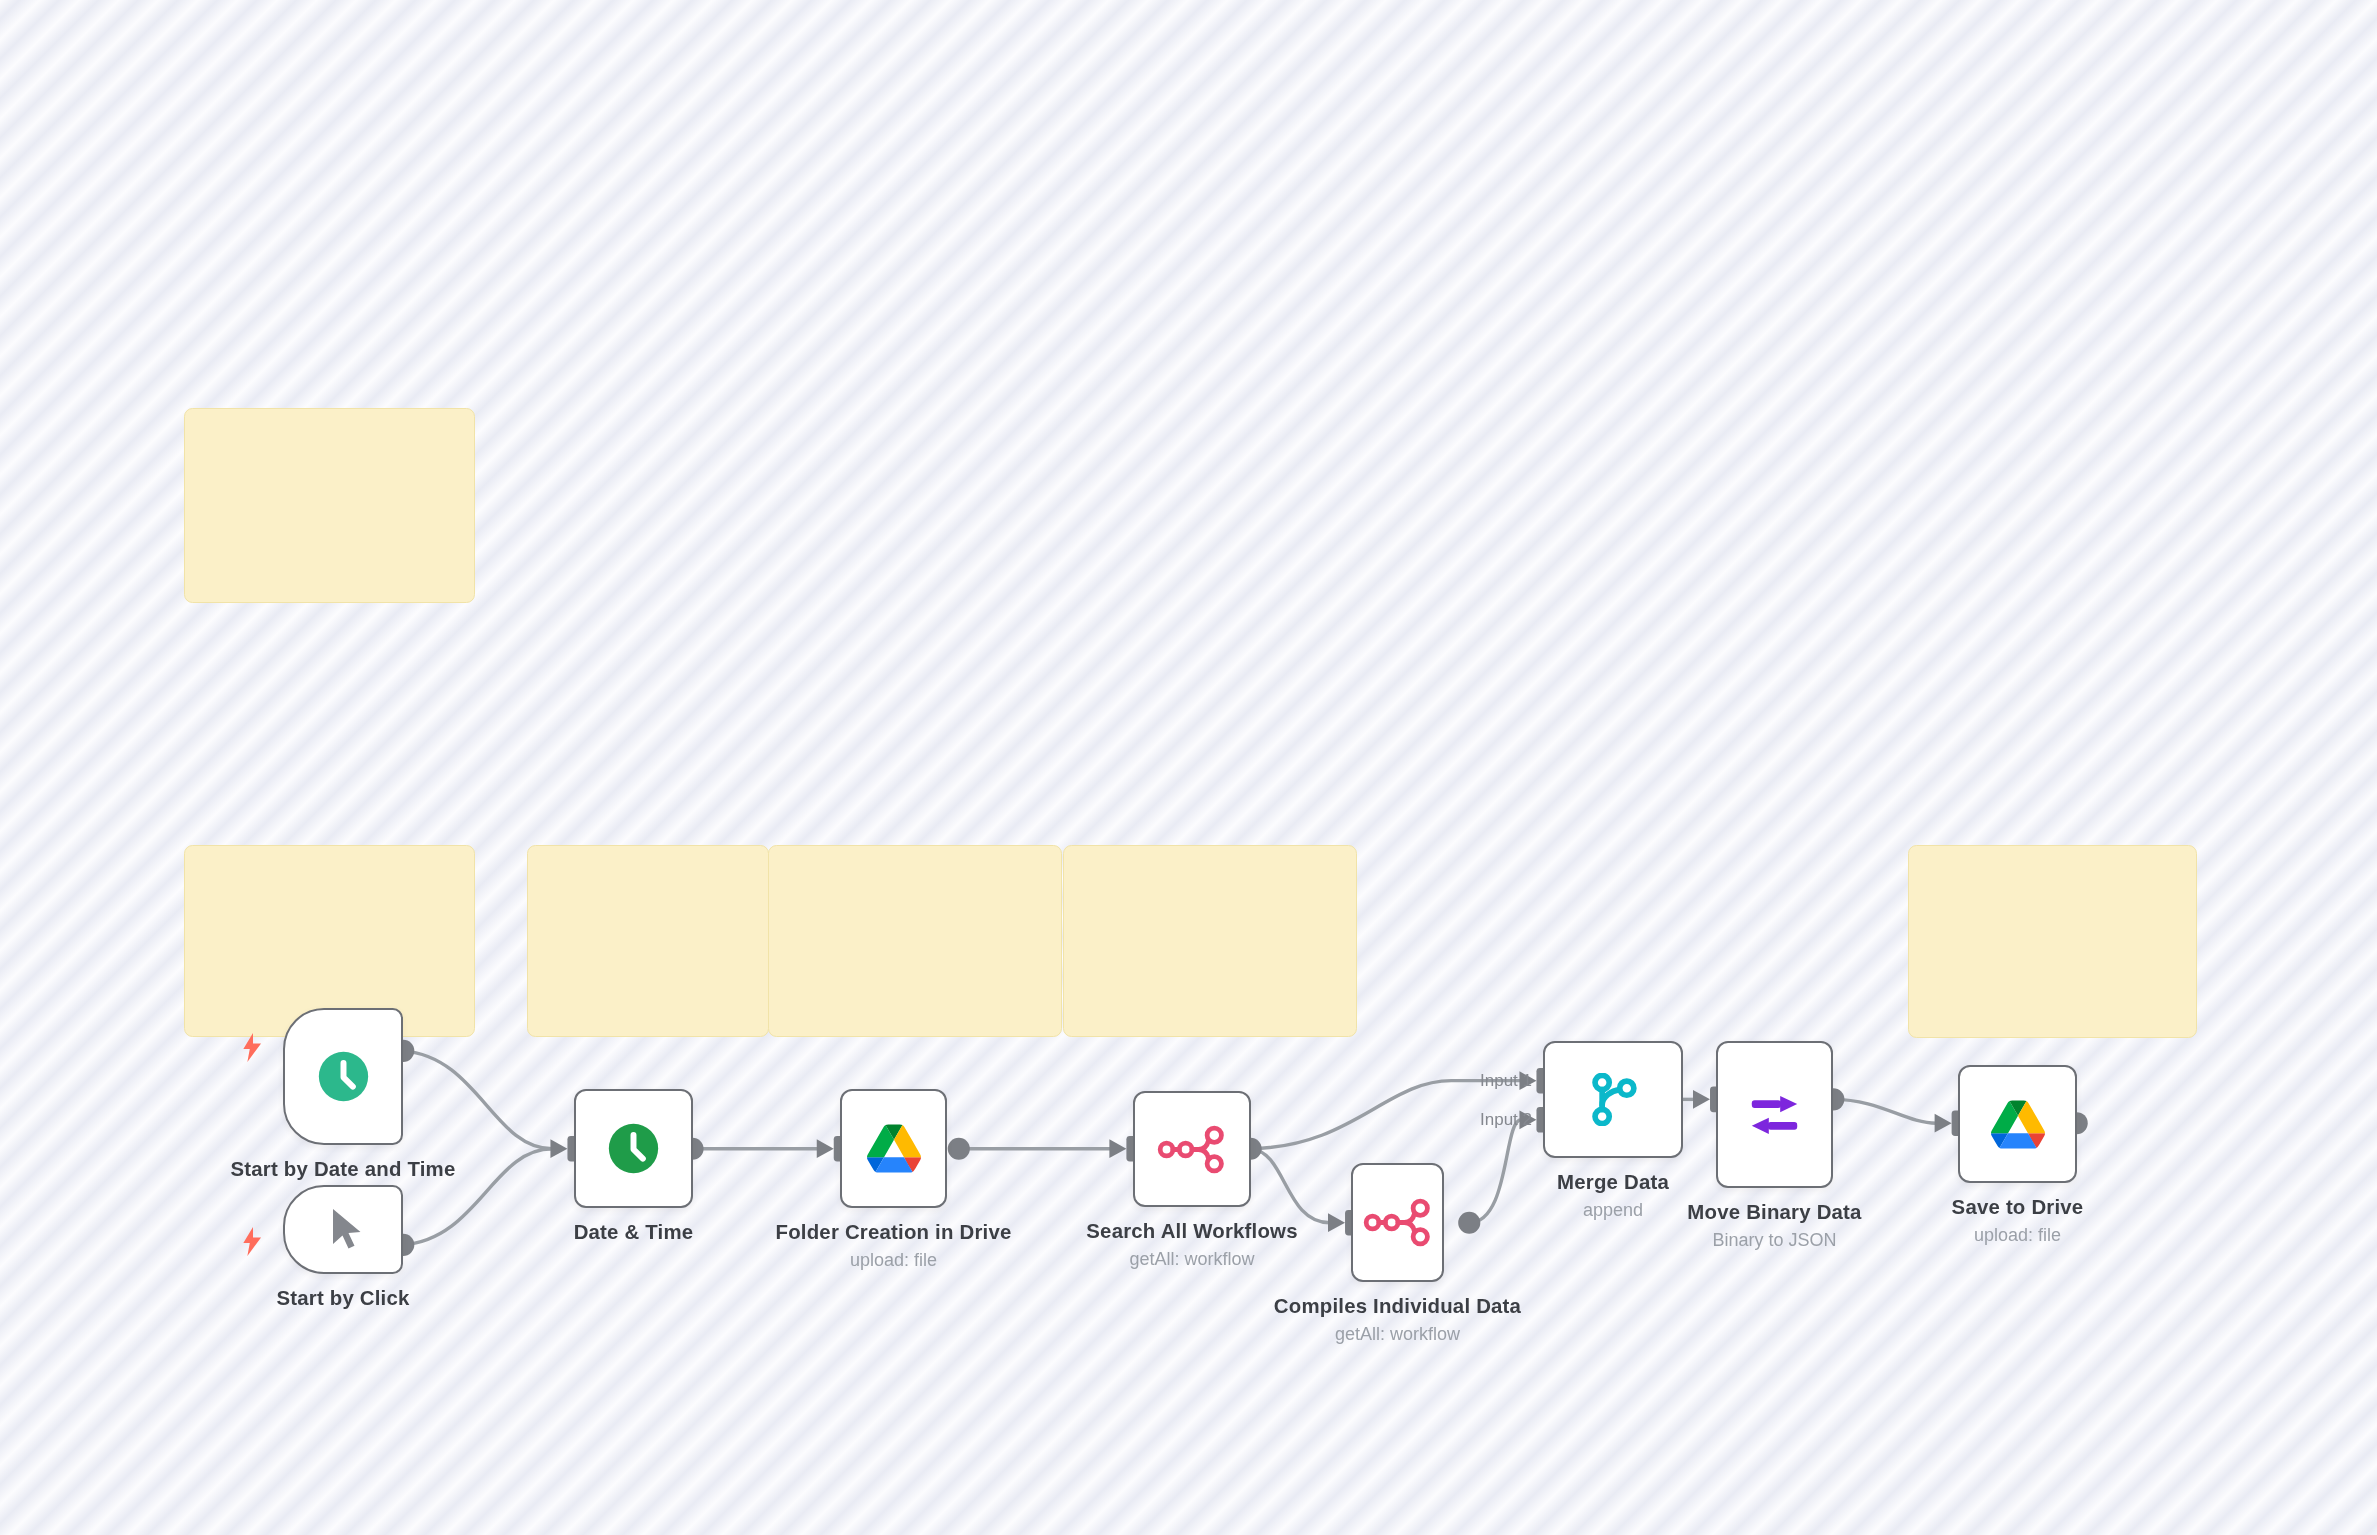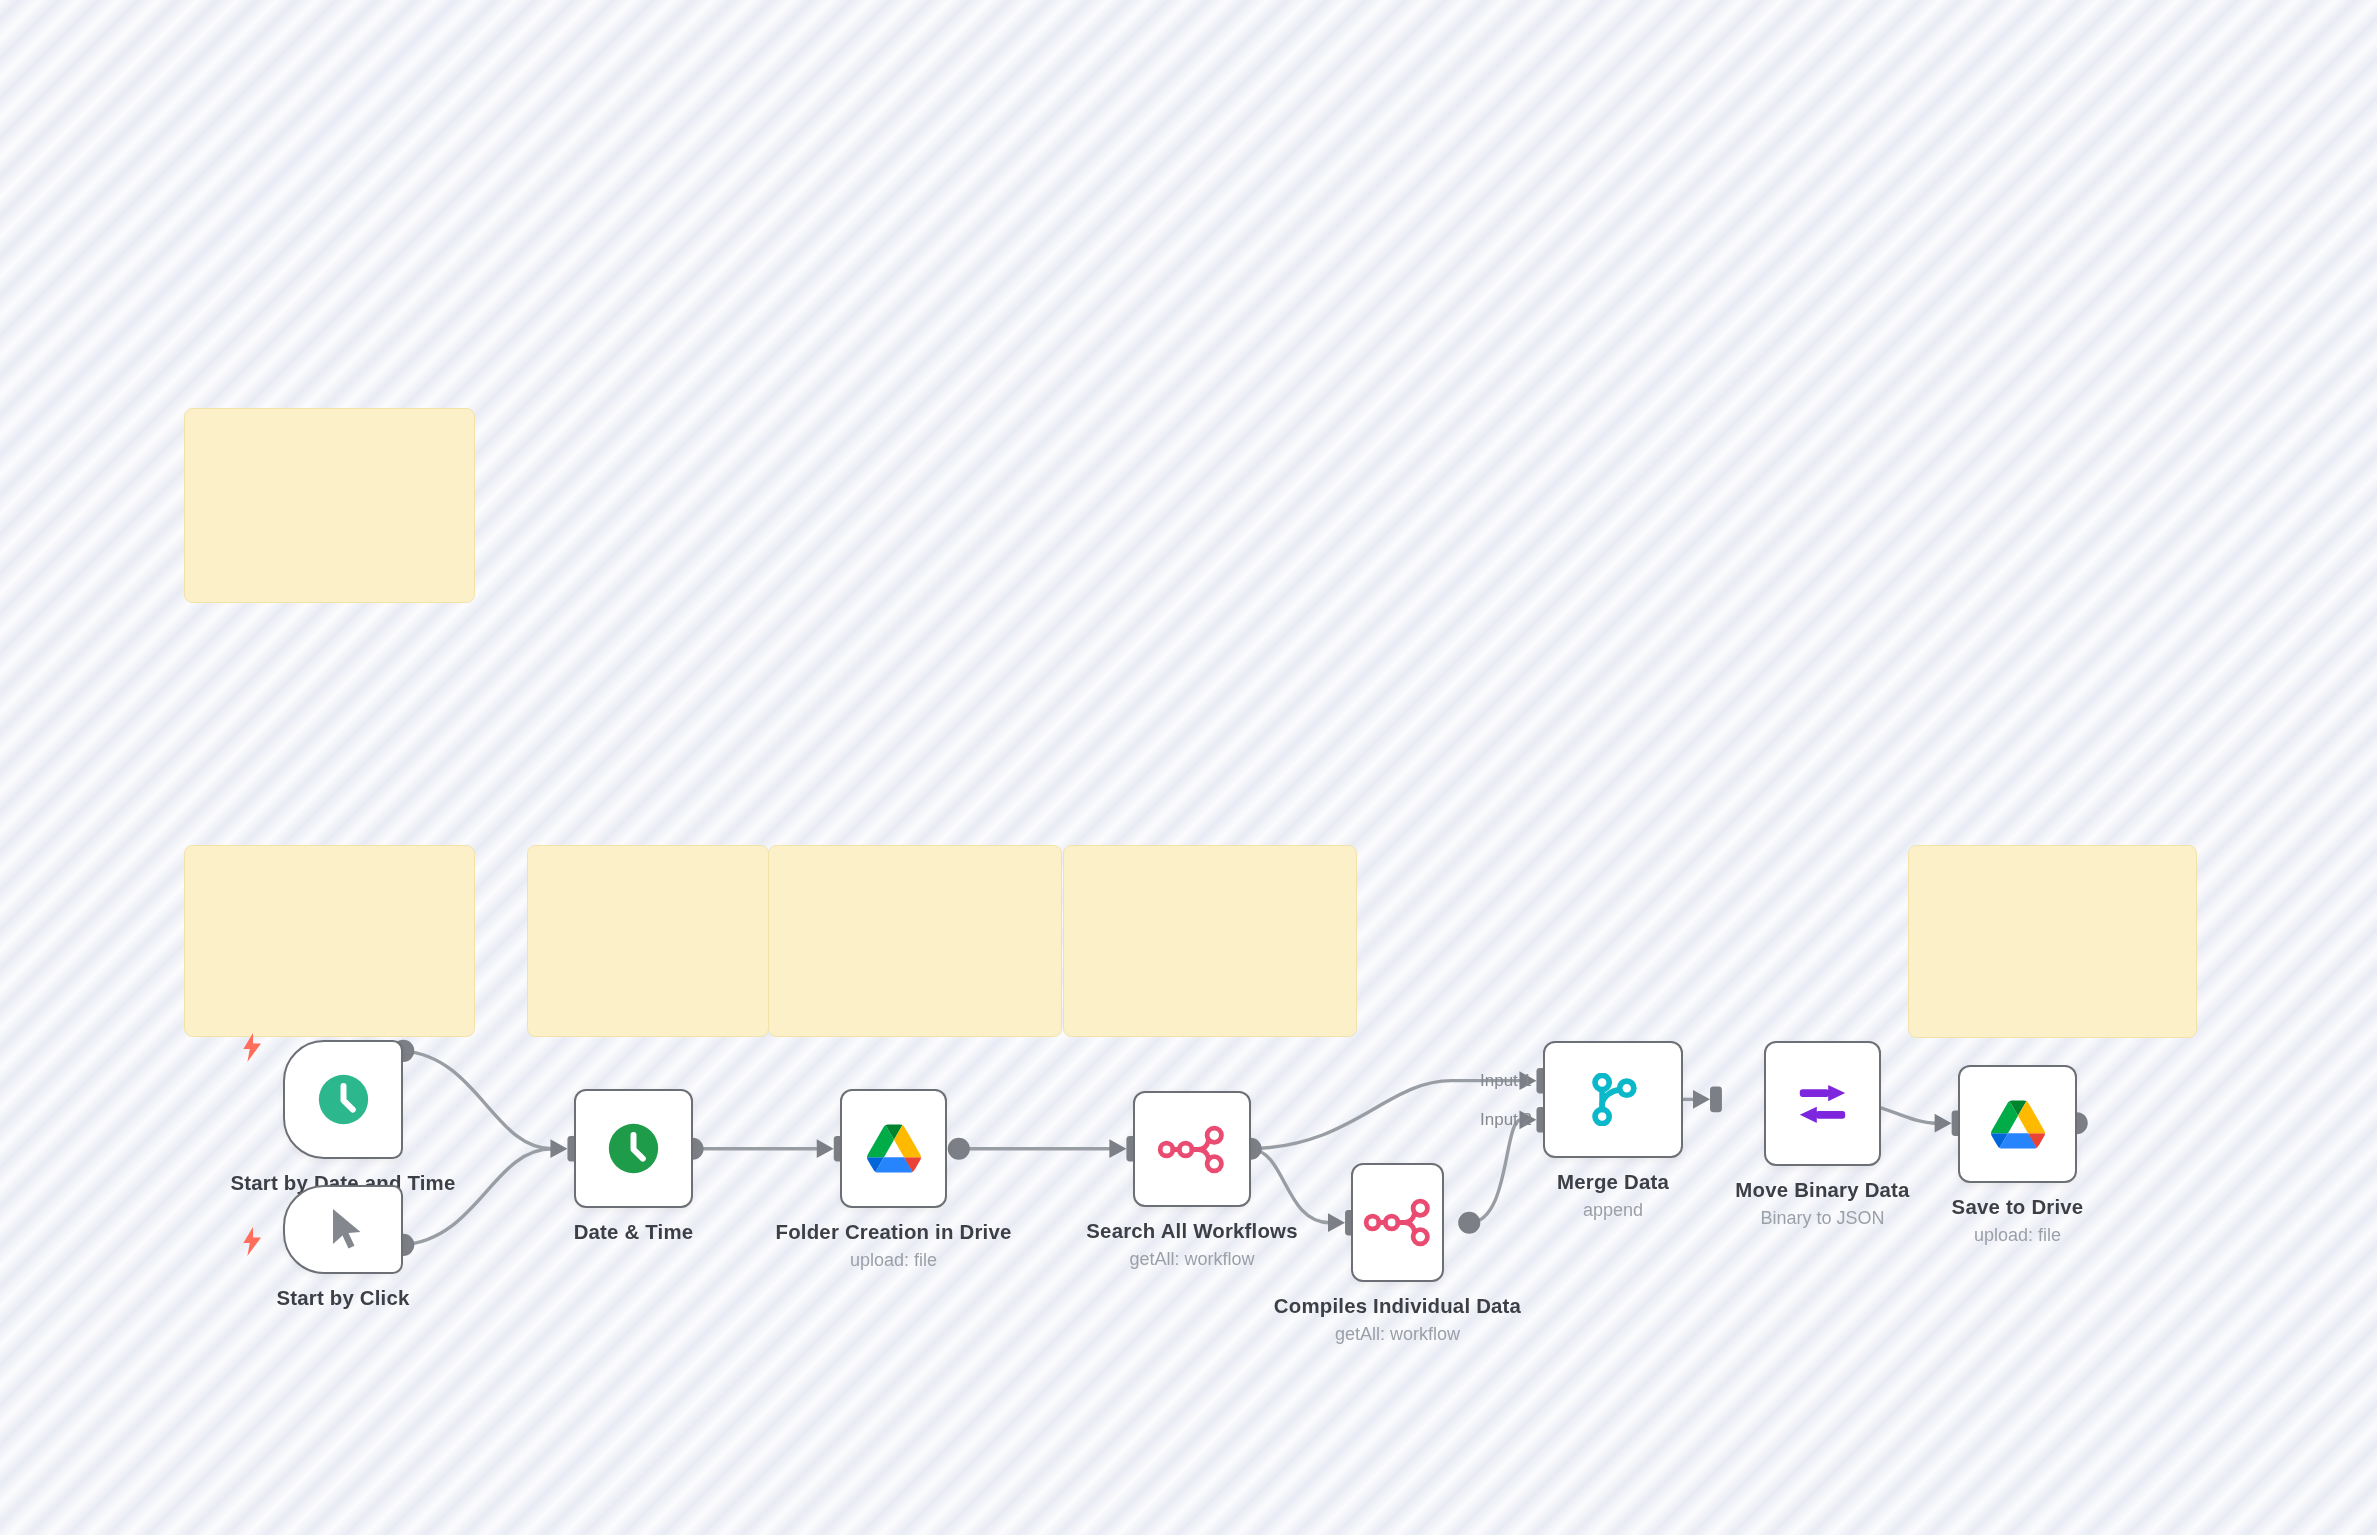--- a/index.html
+++ b/index.html
@@ -115,21 +115,21 @@
   </div>
   <div class="bolt" style="left:242px;top:1227px;">
     <svg width="20.4" height="29" viewBox="0 0 24 36">
         <path d="M13 0 L1 20 H9 L6 36 L23 13 H13 Z" fill="#ff6d5c"></path>
       </svg>
   </div>
 
   <div class="in-label" style="left:1404px;top:1070px;">Input 1</div>
   <div class="in-label" style="left:1404px;top:1109px;">Input 2</div>
 
-  <div class="node trigger" style="left:283px;top:1040px;width:120px;height:119px;">
+  <div class="node trigger" style="left:283px;top:1008px;width:120px;height:137px;">
     <div class="box">
       <svg width="51" height="51" viewBox="0 0 60 60">
         <circle cx="30" cy="30" r="29" fill="#2cb88c"></circle>
         <polyline points="30,14 30,31 41,42" fill="none" stroke="#ffffff" stroke-width="7" stroke-linecap="round" stroke-linejoin="round"></polyline>
       </svg>
     </div>
     <div class="labels">
         <div class="title">Start by Date and Time</div>
       </div>
   </div>
@@ -227,21 +227,21 @@
           <path d="M16,34 C16,25 26,18.5 34.5,17.5"></path>
         </g>
       </svg>
     </div>
     <div class="labels">
       <div class="title">Merge Data</div>
       <div class="sub">append</div>
     </div>
   </div>
 
-  <div class="node" style="left:1716px;top:1041px;width:117px;height:125px;margin-left:48px;">
+  <div class="node" style="left:1716px;top:1041px;width:117px;height:147px;">
     <div class="box">
       <svg width="53" height="53" viewBox="0 0 56 56">
         <g fill="#7d26dd">
           <rect x="4" y="13" width="31" height="8" rx="3"></rect>
           <polygon points="34,8.5 34,25.5 52,17"></polygon>
           <rect x="21" y="36" width="31" height="8" rx="3"></rect>
           <polygon points="22,31.5 22,48.5 4,40"></polygon>
         </g>
       </svg>
     </div>

